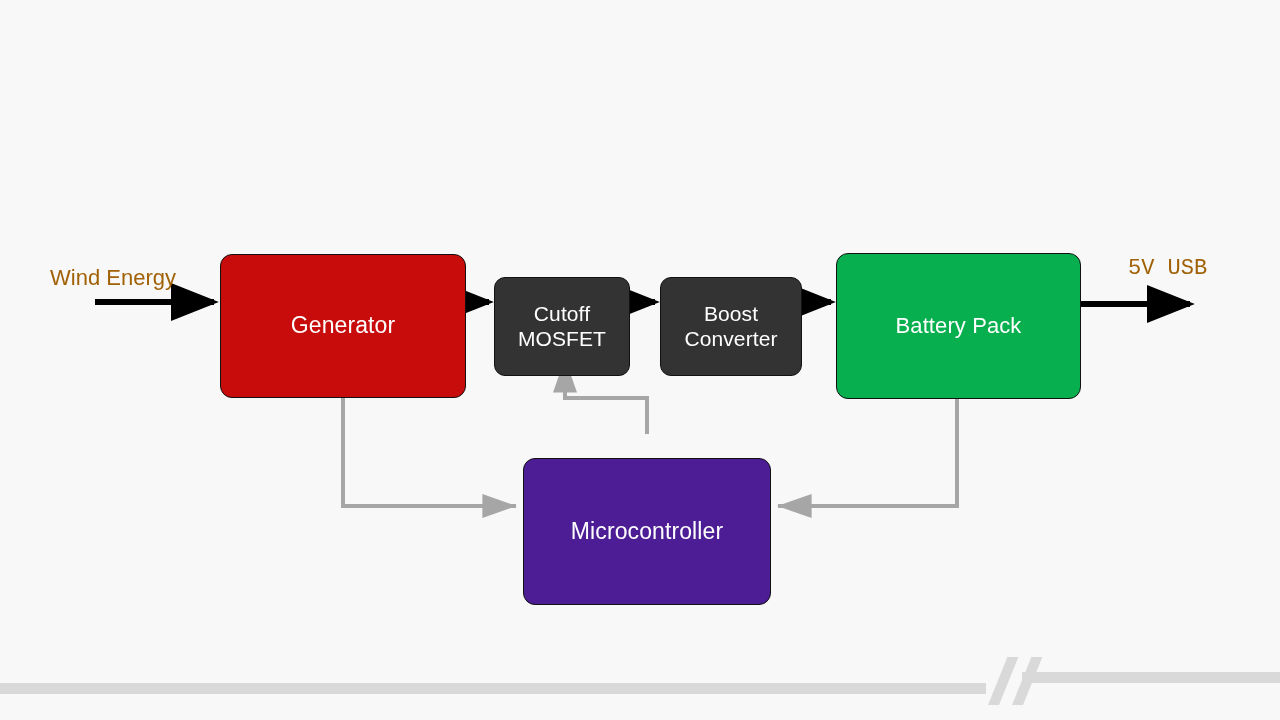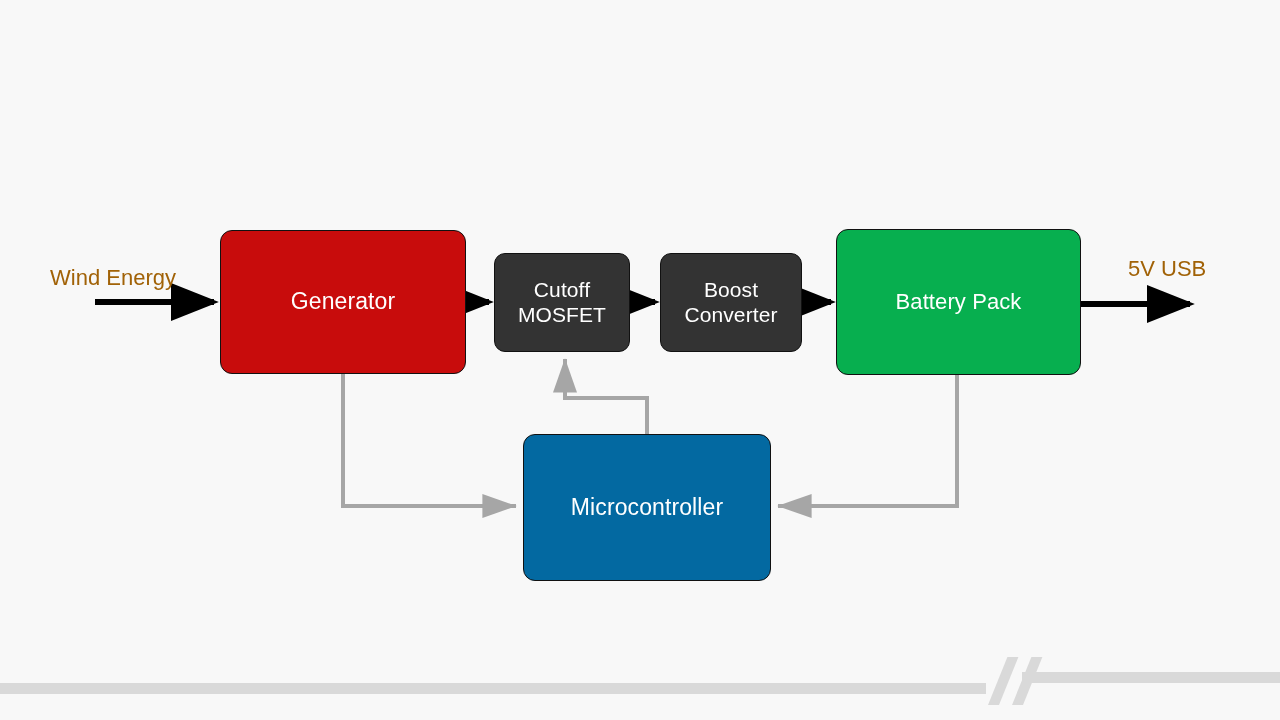--- a/index.html
+++ b/index.html
@@ -30,20 +30,21 @@
     align-items: center;
     justify-content: center;
     text-align: center;
     border-radius: 12px;
     border: 1px solid #111111;
     color: #ffffff;
     line-height: 1.18;
     letter-spacing: 0.1px;
     box-sizing: border-box;
     z-index: 3;
+    margin-top: 24px;
   }
   .node-label {
     display: block;
     white-space: pre-line;
     padding: 0 6px;
   }
   #node-generator {
     left: 220px;
     top: 230px;
     width: 246px;
@@ -75,37 +76,38 @@
     width: 245px;
     height: 146px;
     background: #07af4f;
     font-size: 22px;
   }
   #node-microcontroller {
     left: 523px;
     top: 434px;
     width: 248px;
     height: 147px;
-    background: #0369a1;
+    background: #4c1d95;
     font-size: 23px;
   }
   .io-label {
     position: absolute;
     color: #a16207;
     font-size: 22px;
     white-space: nowrap;
     z-index: 3;
   }
   #label-wind-energy {
     left: 50px;
     top: 265px;
   }
   #label-5v-usb {
     left: 1128px;
     top: 256px;
+    font-family: Liberation Mono, monospace;
   }
   .deco {
     position: absolute;
     background: #d9d9d9;
     z-index: 1;
   }
   #deco-bar {
     left: 0px;
     top: 683px;
     width: 986px;

